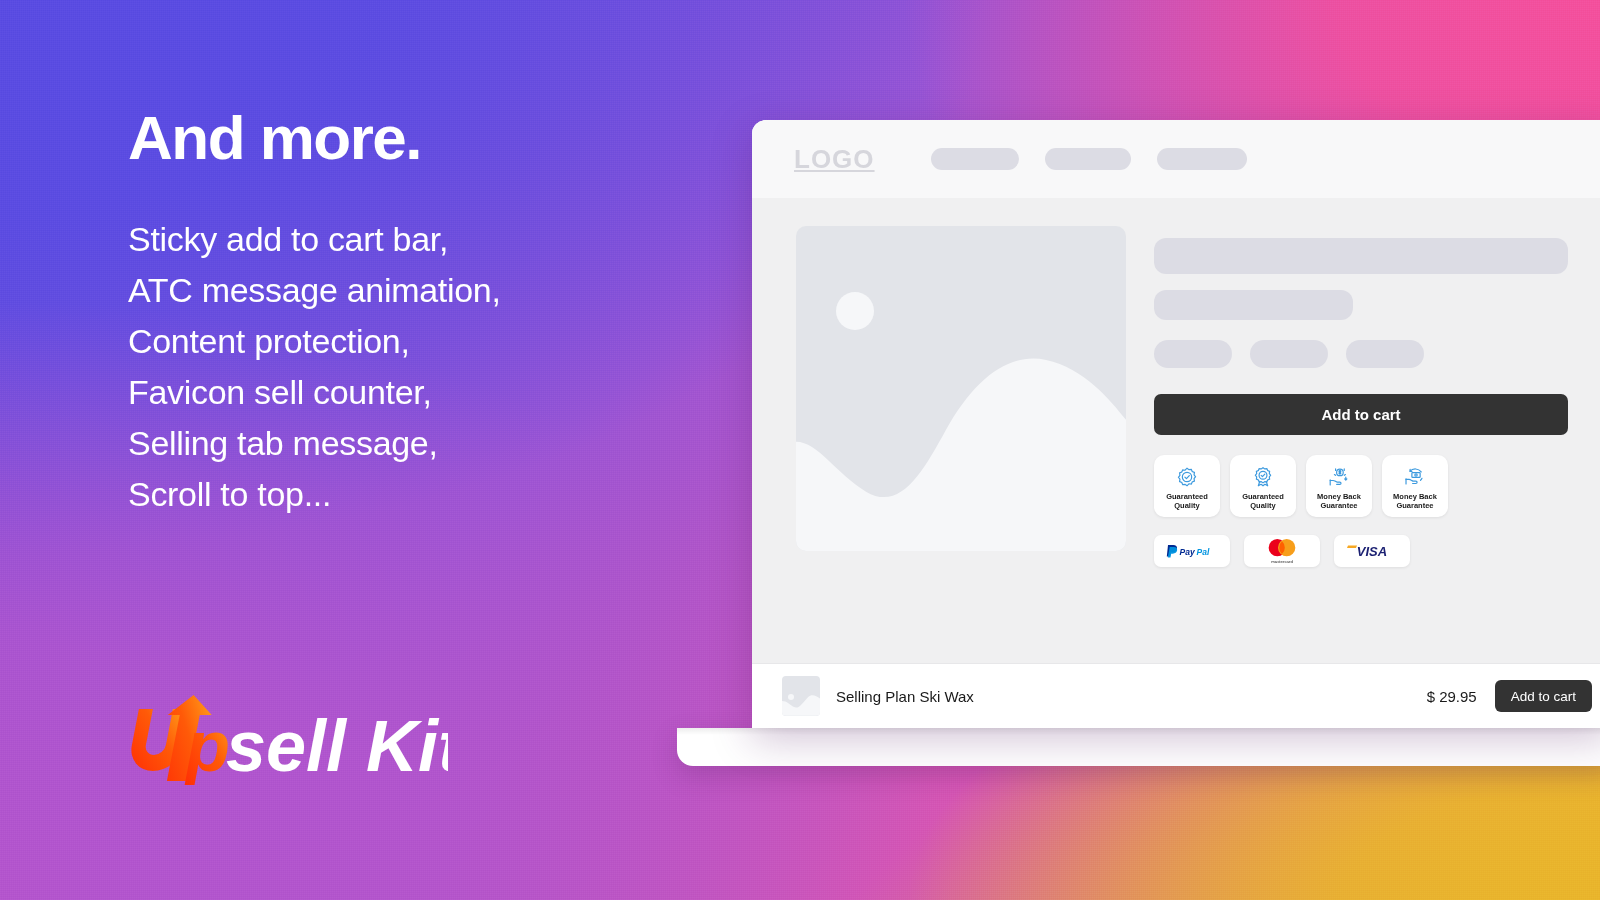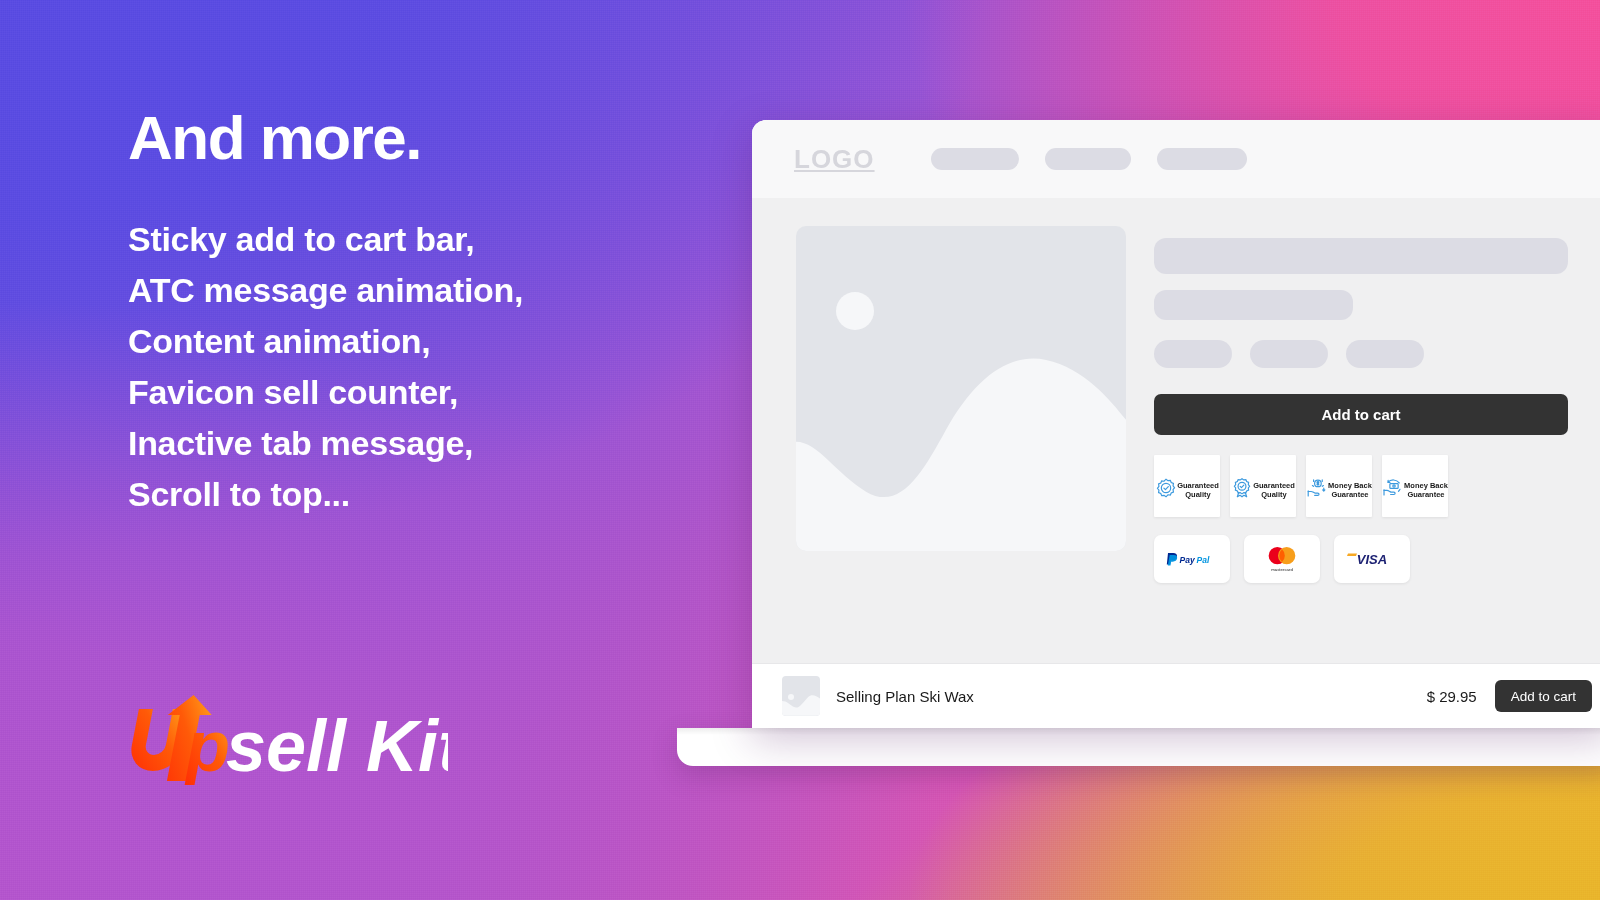--- a/index.html
+++ b/index.html
@@ -30,21 +30,21 @@
   }
 
   
   .copy { position:absolute; left:128px; top:105px; width:560px; z-index:5; }
   .headline {
     color:#fff; font-size:62px; font-weight:bold; letter-spacing:-1.5px;
     line-height:1.05;
   }
   .features { margin-top:44px; }
   .feature-line {
-    color:#fff; font-size:34px; font-weight:bold; line-height:51px;
+    color:#fff; font-size:34px; font-weight:normal; line-height:51px;
     letter-spacing:-0.3px; white-space:nowrap;
   }
 
   
   .logo { position:absolute; left:118px; top:693px; z-index:6; display:flex; align-items:center; }
   .logo-svg { display:block; }
 
   
   .laptop { position:absolute; left:752px; top:120px; z-index:4; }
   .laptop-base {
@@ -95,32 +95,32 @@
   .chip1 { width:78px; } .chip2 { width:78px; } .chip3 { width:78px; }
 
   .atc-btn {
     margin-top:26px; height:41px; width:100%; background:#333333; color:#fff;
     border:none; border-radius:7px; font-size:15px; font-weight:bold;
     font-family:"Liberation Sans", sans-serif; cursor:pointer;
   }
 
   .badges { display:flex; gap:10px; margin-top:20px; }
   .badge {
-    width:66px; height:62px; background:#fff; border-radius:1px;
-    display:flex; flex-direction:row; align-items:center; justify-content:center;
+    width:66px; height:62px; background:#fff; border-radius:10px;
+    display:flex; flex-direction:column; align-items:center; justify-content:center;
     box-shadow:0 1px 3px rgba(0,0,0,.08); padding-top:4px;
   }
   .badge-label {
     font-size:7.5px; font-weight:bold; color:#1a1a1a; text-align:center;
     line-height:1.25; margin-top:4px;
   }
 
   .payments { display:flex; gap:14px; margin-top:18px; }
   .pay {
-    width:76px; height:48px; background:#fff; border-radius:7px;
+    width:76px; height:32px; background:#fff; border-radius:7px;
     display:flex; align-items:center; justify-content:center;
     box-shadow:0 1px 3px rgba(0,0,0,.08);
   }
 
   .scroll-top {
     position:absolute; right:26px; bottom:22px;
     width:29px; height:29px; border-radius:50%; background:#2b3a50;
     display:flex; align-items:center; justify-content:center; cursor:pointer;
   }
 
@@ -147,23 +147,23 @@
 <body>
 
 <div class="bg"></div>
 <div class="noise"></div>
 
 <div class="copy">
   <div class="headline">And more.</div>
   <div class="features">
     <div class="feature-line">Sticky add to cart bar,</div>
     <div class="feature-line">ATC message animation,</div>
-    <div class="feature-line">Content animation,</div>
+    <div class="feature-line">Content protection,</div>
     <div class="feature-line">Favicon sell counter,</div>
-    <div class="feature-line">Inactive tab message,</div>
+    <div class="feature-line">Selling tab message,</div>
     <div class="feature-line">Scroll to top...</div>
   </div>
 </div>
 
 <div class="logo">
   <svg class="logo-svg" width="330" height="92" viewBox="0 0 330 92">
     <defs>
       <linearGradient id="upg" x1="0" y1="1" x2="1" y2="0">
         <stop offset="0%" stop-color="#ff2d05"></stop>
         <stop offset="55%" stop-color="#ff5a08"></stop>

